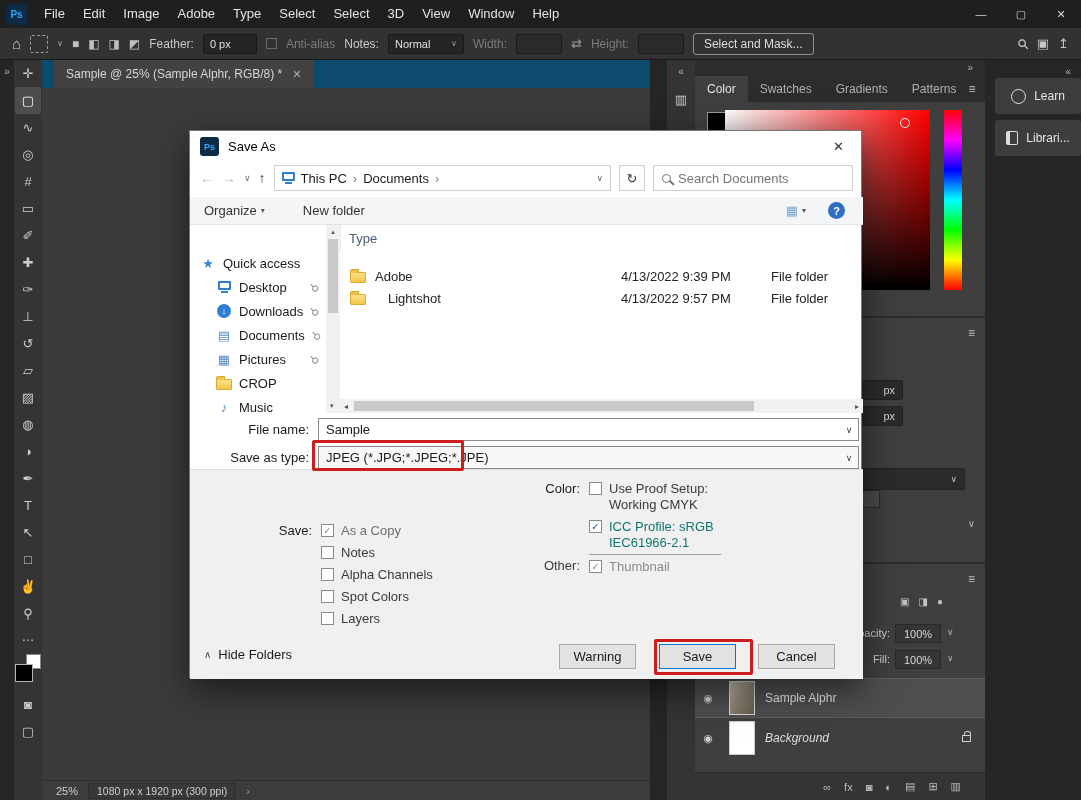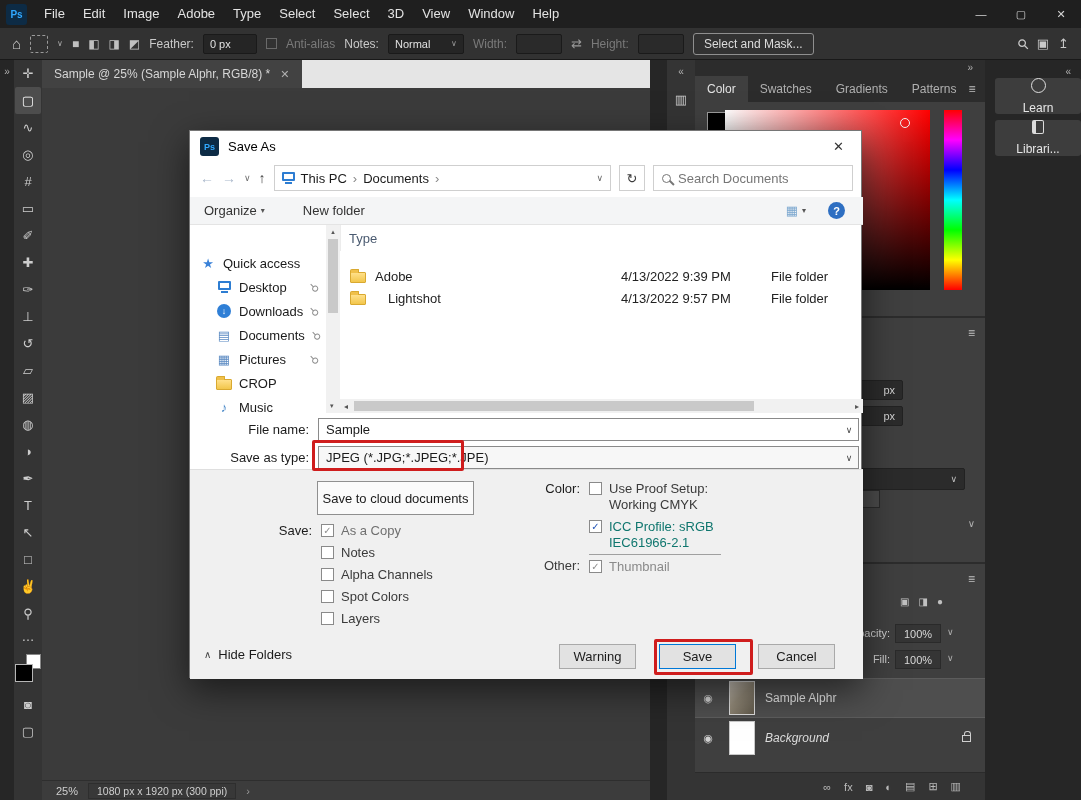--- a/index.html
+++ b/index.html
@@ -20,21 +20,21 @@
   .ob-btn{border:1px solid #8f8f8f;border-radius:3px;padding:3px 10px;color:#dcdcdc;font-size:12px;background:transparent;}
   .preset{width:18px;height:18px;border:1px dashed #9a9a9a;border-radius:2px;}
   .obcb{width:11px;height:11px;border:1px solid #6a6a6a;flex:none;}
   .toolstrip{left:0;top:60px;width:14px;height:740px;background:#262626;text-align:center;}
   .toolbar{left:14px;top:60px;width:28px;height:740px;background:#343434;display:flex;flex-direction:column;align-items:center;}
   .tool{width:26px;height:27px;display:flex;align-items:center;justify-content:center;font-size:13px;color:#cdcdcd;flex:none;}
   .tool.sel{background:#4d4d4d;border-radius:2px;color:#fff;}
   .swatch-wrap{position:relative;width:26px;height:28px;margin:9px 0;flex:none;}
   .bg-sw{position:absolute;right:0;top:0;width:15px;height:15px;background:#fff;border:1px solid #888;}
   .fg-sw{position:absolute;left:0;bottom:0;width:18px;height:18px;background:#000;border:1px solid #b5b5b5;}
-  .tabbar{left:42px;top:60px;width:608px;height:28px;background:#e5e5e5;display:flex;}
+  .tabbar{left:42px;top:60px;width:608px;height:28px;background:#0c4a6e;display:flex;padding-left:12px;}
   .doctab{height:28px;display:flex;align-items:center;gap:10px;padding:0 12px;background:#424242;color:#d6d6d6;font-size:12px;}
   .canvas{left:42px;top:88px;width:608px;height:692px;background:#3b3b3b;}
   .statusbar{left:42px;top:780px;width:608px;height:20px;background:#3c3c3c;border-top:1px solid #2e2e2e;display:flex;align-items:center;gap:10px;padding-left:14px;font-size:11px;color:#cfcfcf;}
   .statbox{border:1px solid #2e2e2e;background:#383838;padding:1px 8px;font-size:10.5px;}
   .gapstrip{left:650px;top:60px;width:17px;height:740px;background:#262626;}
   .icondock{left:667px;top:60px;width:28px;height:740px;background:#343434;text-align:center;}
   .panels{left:695px;top:60px;width:290px;height:740px;background:#343434;}
   .chev{color:#b0b0b0;font-size:10px;}
   .ptab{padding:0 12px;line-height:26px;font-size:12px;color:#b0b0b0;}
   .ptab.active{background:#3f3f3f;color:#e3e3e3;}
@@ -43,21 +43,21 @@
   .lrow-label{color:#cdcdcd;font-size:11px;text-align:right;}
   .lval{background:#353535;border:1px solid #2a2a2a;color:#d8d8d8;font-size:11px;display:flex;align-items:center;justify-content:center;}
   .layerrow{position:absolute;left:0;width:290px;height:40px;display:flex;align-items:center;}
   .eye{font-size:11px;color:#d2d2d2;width:26px;text-align:center;flex:none;}
   .thumb{width:26px;height:34px;border:1px solid #dcdcdc;flex:none;}
   .thumb.photo{background:linear-gradient(135deg,#cfc8bd 0%,#948b7a 45%,#5e5749 100%);}
   .thumb.white{background:#fff;border-color:#c9c9c9;}
   .lock{position:relative;width:9px;height:7px;border:1px solid #cfcfcf;margin-left:auto;margin-right:14px;}
   .lock::before{content:"";position:absolute;top:-5px;left:1px;width:5px;height:4px;border:1px solid #cfcfcf;border-bottom:none;border-radius:3px 3px 0 0;}
   .rightdock{left:985px;top:60px;width:96px;height:740px;background:#262626;}
-  .dock-tile{position:absolute;left:10px;width:86px;height:36px;background:#3d3d3d;border-radius:3px;display:flex;align-items:center;justify-content:center;gap:8px;color:#e6e6e6;font-size:12px;flex-direction:column;}
+  .dock-tile{position:absolute;left:10px;width:86px;height:36px;background:#3d3d3d;border-radius:3px;display:flex;align-items:center;justify-content:center;gap:8px;color:#e6e6e6;font-size:12px;}
   .circ{width:15px;height:15px;border:1.5px solid #e0e0e0;border-radius:50%;flex:none;}
   .book{width:12px;height:14px;border:1.5px solid #dcdcdc;border-left-width:4px;border-radius:2px;flex:none;}
   
   .dialog{left:189px;top:130px;width:673px;height:548px;background:#fff;border:1px solid #767676;box-shadow:0 12px 34px rgba(0,0,0,.55);z-index:20;color:#1b1b1b;font-size:13px;}
   .dtitle{position:absolute;left:0;top:0;width:100%;height:30px;}
   .dlogo{position:absolute;left:10px;top:6px;width:19px;height:19px;border-radius:3px;background:#0d2b45;color:#31a8ff;font-size:9px;font-weight:bold;display:flex;align-items:center;justify-content:center;}
   .dclose{position:absolute;right:0;top:0;width:45px;height:30px;display:flex;align-items:center;justify-content:center;color:#333;font-size:13px;}
   .navrow{position:absolute;left:0;top:32px;width:673px;height:30px;display:flex;align-items:center;gap:8px;padding:0 10px;}
   .navico{color:#3e3e3e;font-size:14px;flex:none;}
   .navico.dis{color:#aab8cb;}
@@ -421,23 +421,20 @@
         <span class="flabel">Save as type:</span>
         <div class="combo" style="background:#f7f7f7">
           <span>JPEG (*.JPG;*.JPEG;*.JPE)</span>
           <span class="caret">∨</span>
         </div>
       </div>
     </div>
     <div class="redbox" style="left:122px;top:309px;width:152px;height:31px"></div>
 
     <div class="dfooter">
-      <div class="abs flex" style="left:127px;top:11px;width:157px;height:34px;background:#fafafa;border:1px solid #8f8f8f;justify-content:center">
-        <span>Save to cloud documents</span>
-      </div>
       <span class="abs" style="left:60px;top:53px;width:62px;text-align:right">Save:</span>
       <div class="srow" style="left:131px;top:52px">
         <span class="cb">
             <i class="ck gray">✓</i>
           </span>
         <span style="color:#6f6f6f">As a Copy</span>
       </div>
       <div class="srow" style="left:131px;top:74px">
         <span class="cb"></span>
         <span style="color:#3a3a3a">Notes</span>

